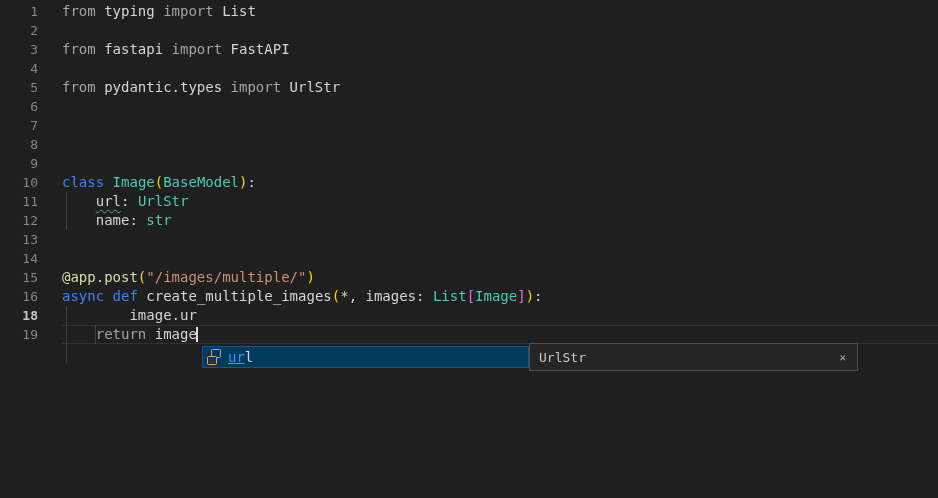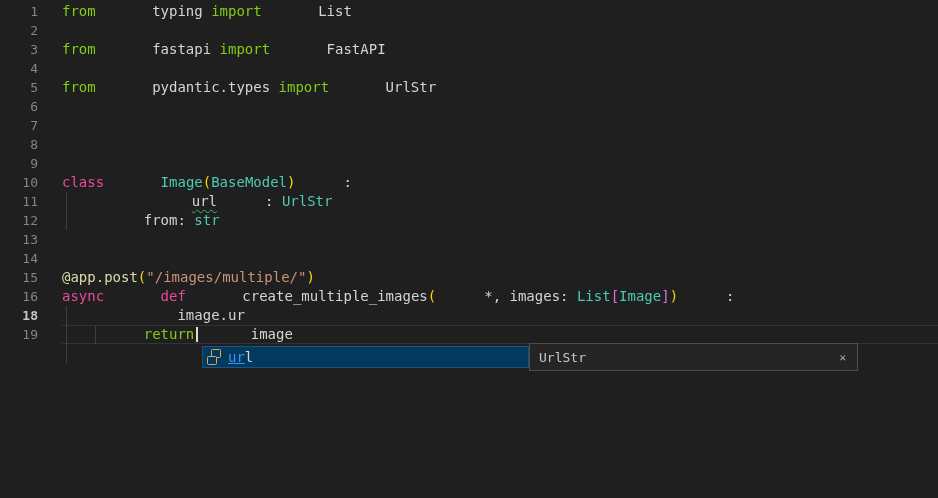--- a/index.html
+++ b/index.html
@@ -12,23 +12,23 @@
   .editor{position:absolute;inset:0;}
   .rows{position:relative;padding-top:2px;z-index:2;}
   .row{display:flex;height:19px;line-height:19px;font-size:14px;}
   .gutter{
     width:38px;flex:none;text-align:right;
     color:#858585;font-size:13px;user-select:none;
   }
   .gutter.active{color:#c6c6c6;font-weight:bold;}
   .code{padding-left:24px;white-space:pre;color:#d4d4d4;}
   
-  .tok-fg{color:#d4d4d4;margin-left:48px;}
-  .tok-kw{color:#ec4899;margin-top:36px;}
-  .tok-mag{color:#84cc16;}
+  .tok-fg{color:#d4d4d4;}
+  .tok-kw{color:#3b82f6;margin-top:36px;}
+  .tok-mag{color:#a3a3a3;}
   .tok-ty{color:#4ec9b0;}
   .tok-fn{color:#dcdcaa;}
   .tok-str{color:#ce9178;}
   .tok-p1{color:#ffd700;}
   .tok-p2{color:#da70d6;}
   .squiggle{
     text-decoration-line:underline;
     text-decoration-style:wavy;
     text-decoration-color:#3faf6f;
     text-decoration-thickness:1px;
@@ -127,21 +127,21 @@
       <div class="row">
         <div class="gutter">10</div>
         <div class="code"><span class="tok-kw">class</span><span class="tok-fg"> </span><span class="tok-ty">Image</span><span class="tok-p1">(</span><span class="tok-ty">BaseModel</span><span class="tok-p1">)</span><span class="tok-fg">:</span></div>
       </div>
       <div class="row">
         <div class="gutter">11</div>
         <div class="code"><span class="tok-fg">    </span><span class="tok-fg squiggle">url</span><span class="tok-fg">: </span><span class="tok-ty">UrlStr</span></div>
       </div>
       <div class="row">
         <div class="gutter">12</div>
-        <div class="code"><span class="tok-fg">    from: </span><span class="tok-ty">str</span></div>
+        <div class="code"><span class="tok-fg">    name: </span><span class="tok-ty">str</span></div>
       </div>
       <div class="row">
         <div class="gutter">13</div>
         <div class="code"></div>
       </div>
       <div class="row">
         <div class="gutter">14</div>
         <div class="code"></div>
       </div>
       <div class="row">

